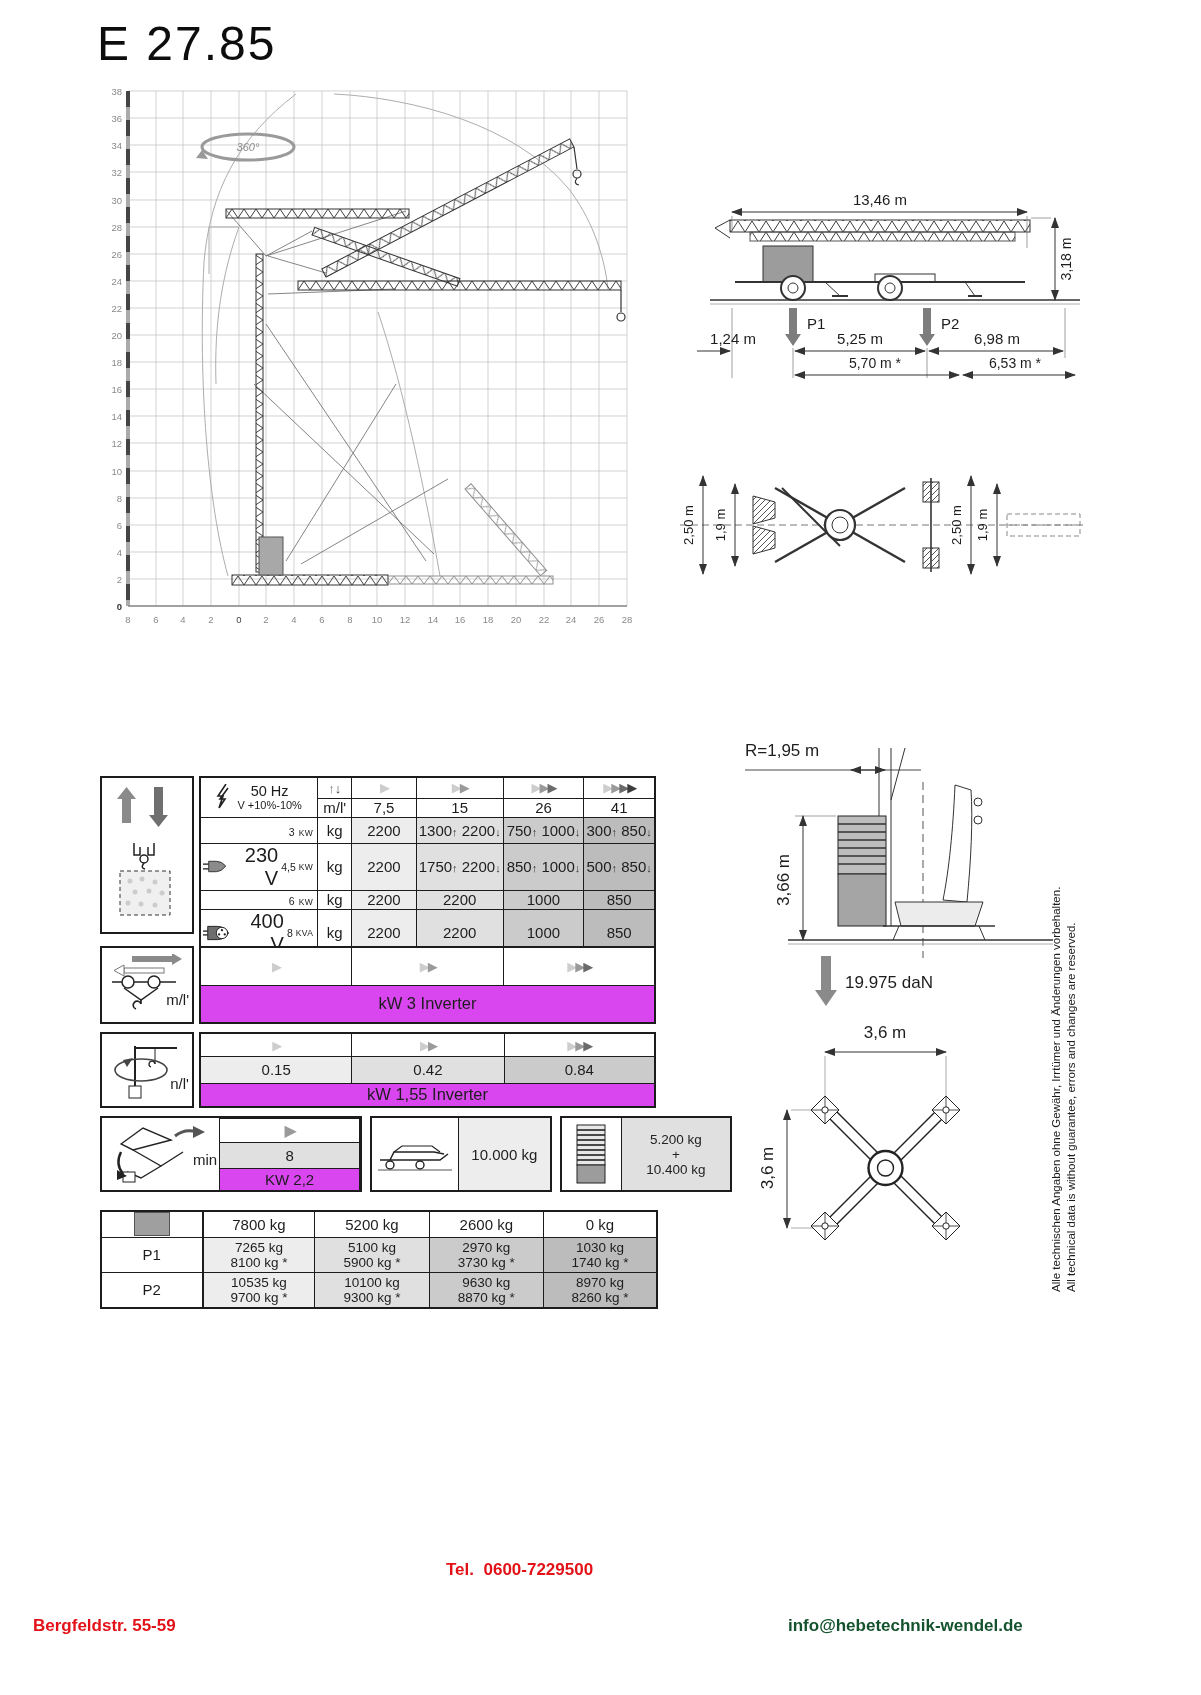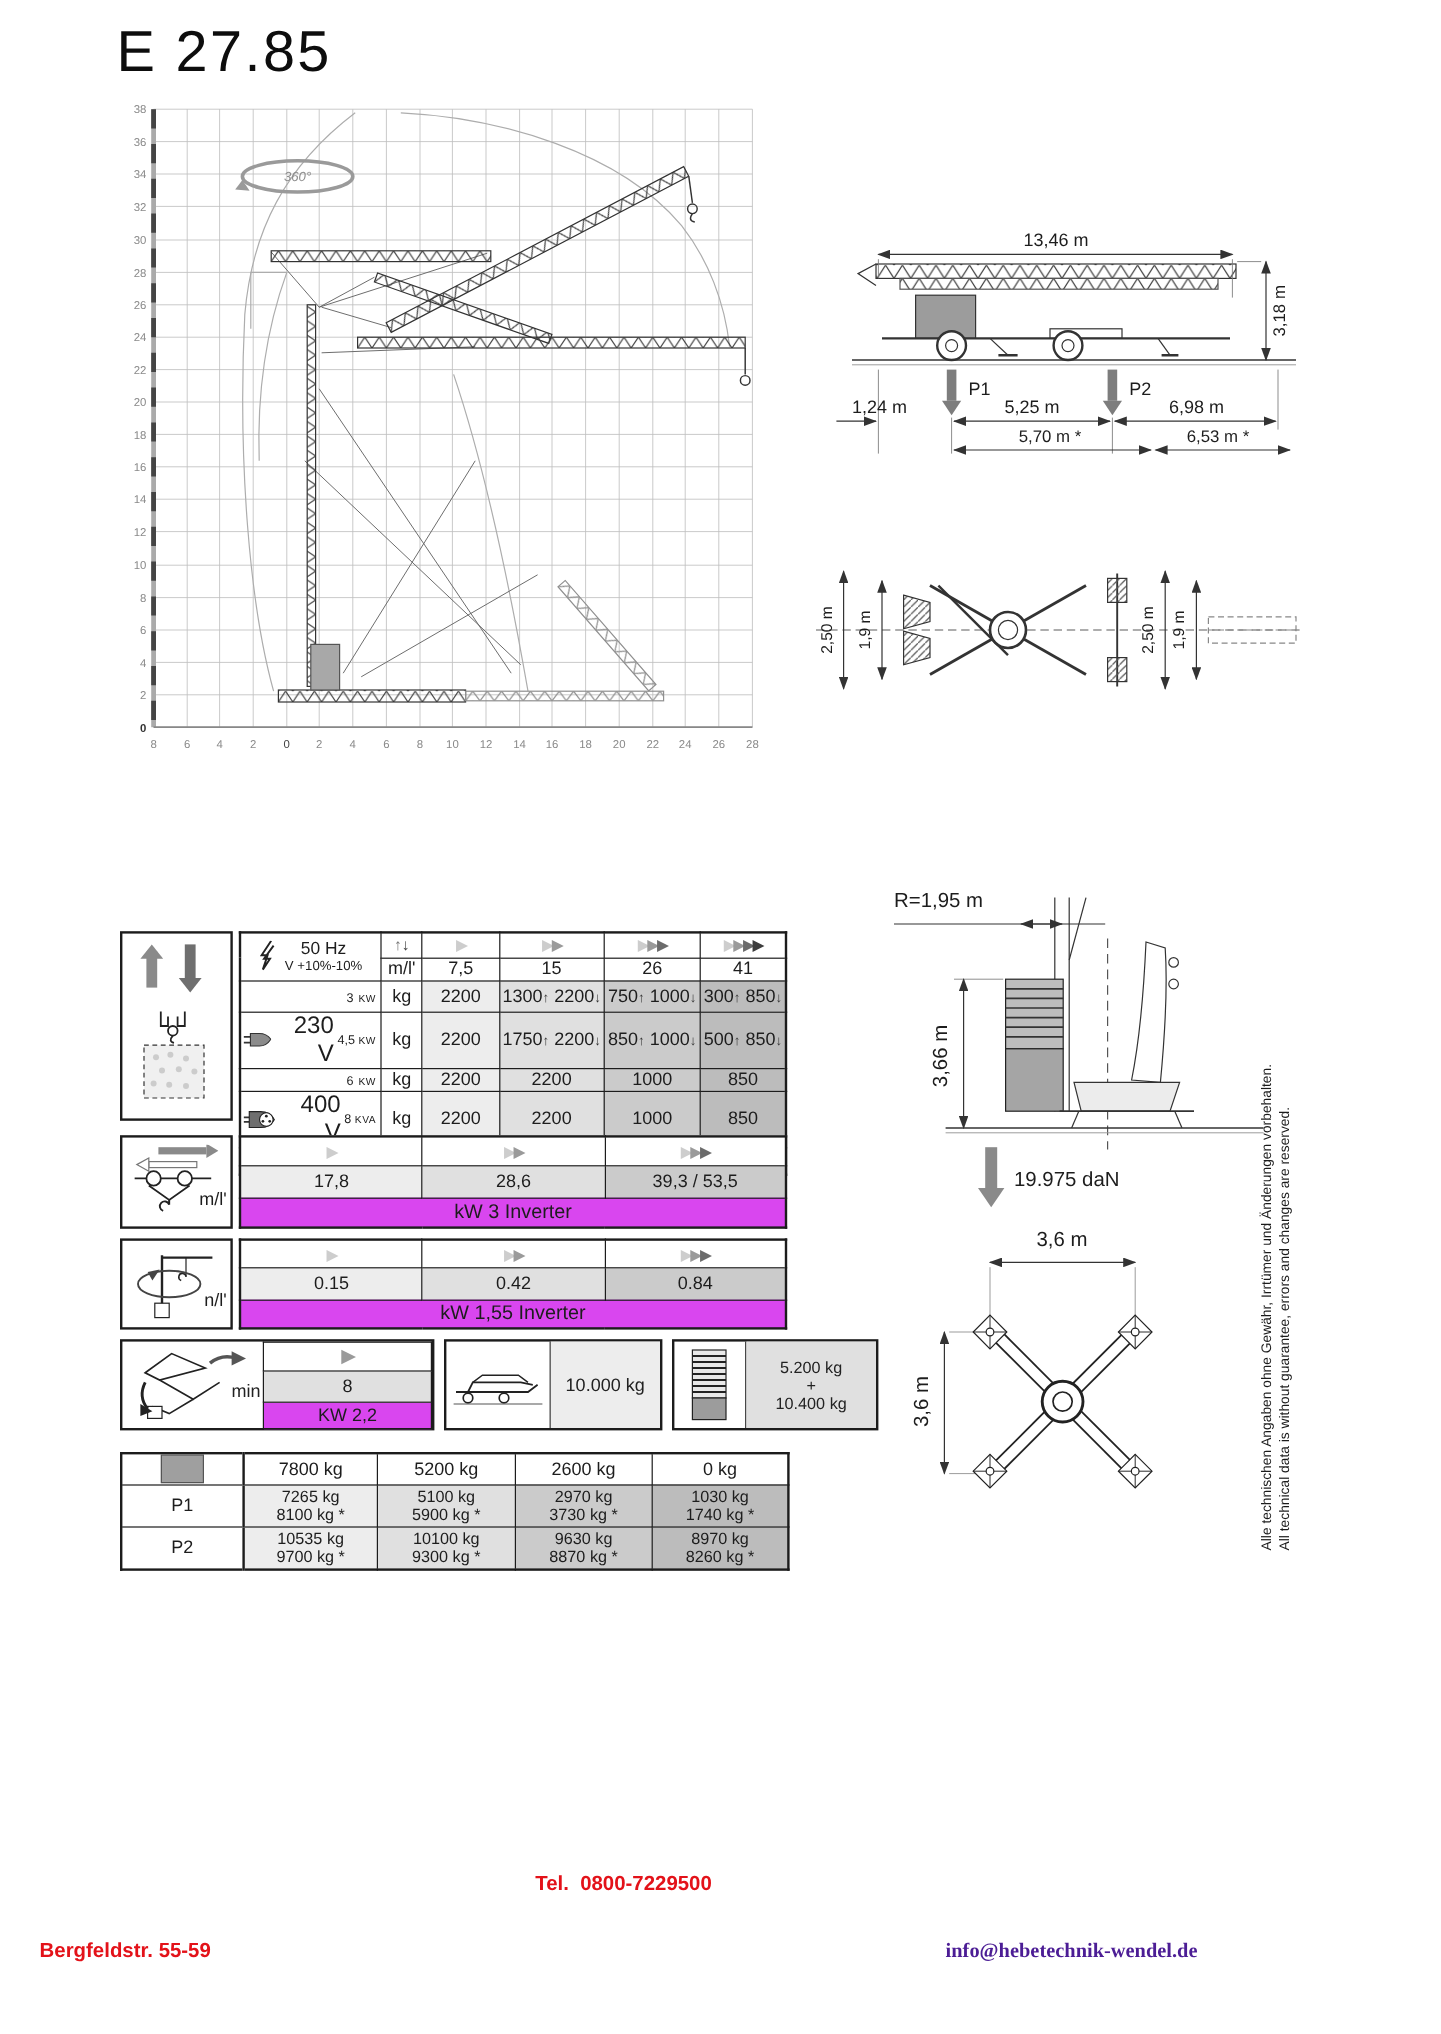--- a/index.html
+++ b/index.html
@@ -30,21 +30,21 @@
   .twoline div{line-height:15px;font-size:13.5px;}
   .cellpad{padding:2px 0;}
 
   
   #disclaimer{left:1049px;top:1292px;transform:rotate(-90deg);transform-origin:0 0;width:520px;
               font-size:11.5px;color:#1a1a1a;line-height:14.5px;}
   .red{color:#e31219;font-weight:bold;font-size:17px;line-height:28px;white-space:pre;}
   #f-left{left:33px;top:1556px;}
   #f-mid{left:446px;top:1556px;}
   #f-right{left:788px;top:1556px;}
-  a.plain{color:#4c1d95;text-decoration:none;font-family:Liberation Serif, serif;}
+  a.plain{color:#14532d;text-decoration:none;}
 
   svg text{font-family:"Liberation Sans",sans-serif;}
 </style>
 </head>
 <body>
 
 <div class="page">
 
   <div class="abs" id="title">E 27.85</div>
 
@@ -456,25 +456,20 @@
         <path d="M29,46 v4 m0,0 a4,4 0 1,0 -5,5" fill="none" stroke="#222" stroke-width="1.6"></path>
       </svg>
       <span class="unitlab">m/l'</span>
     </div>
     <table class="obox" style="width:457px;">
       <tbody>
           <tr style="height:24px;">
         <td style="width:151px;" class="white tri"><span class="tl">▶</span></td>
         <td style="width:152px;" class="white tri"><span class="tl">▶</span><span class="tm">▶</span></td>
         <td style="width:150px;" class="white tri"><span class="tl">▶</span><span class="tm">▶</span><span class="td2">▶</span></td>
-      </tr>
-      <tr style="height:26px;">
-        <td class="s0">17,8</td>
-        <td class="s1">28,6</td>
-        <td class="s2">39,3 / 53,5</td>
       </tr>
       <tr style="height:24px;">
         <td colspan="3" class="sf">kW 3  Inverter</td>
       </tr>
     </tbody>
       </table>
   </div>
 
   <div class="tblock" style="top:1032px;">
     <div class="obox ibox" style="height:76px;">
@@ -725,19 +720,19 @@
 
   <div class="abs" id="disclaimer">
     <div>Alle technischen Angaben ohne Gewähr, Irrtümer und Änderungen vorbehalten.</div>
     <div>All technical data is without guarantee, errors and changes are reserved.</div>
   </div>
 
   <div class="abs red" id="f-left">
     <div>Bergfeldstr. 55-59</div>
     
   </div>
-  <div class="abs red" id="f-mid">Tel.  0800-7229500</div>
+  <div class="abs red" id="f-mid">Tel.  0600-7229500</div>
   <div class="abs red" id="f-right">
     <div><a class="plain" href="#">info@hebetechnik-wendel.de</a></div>
     
   </div>
 
 </div>
 
 </body></html>

